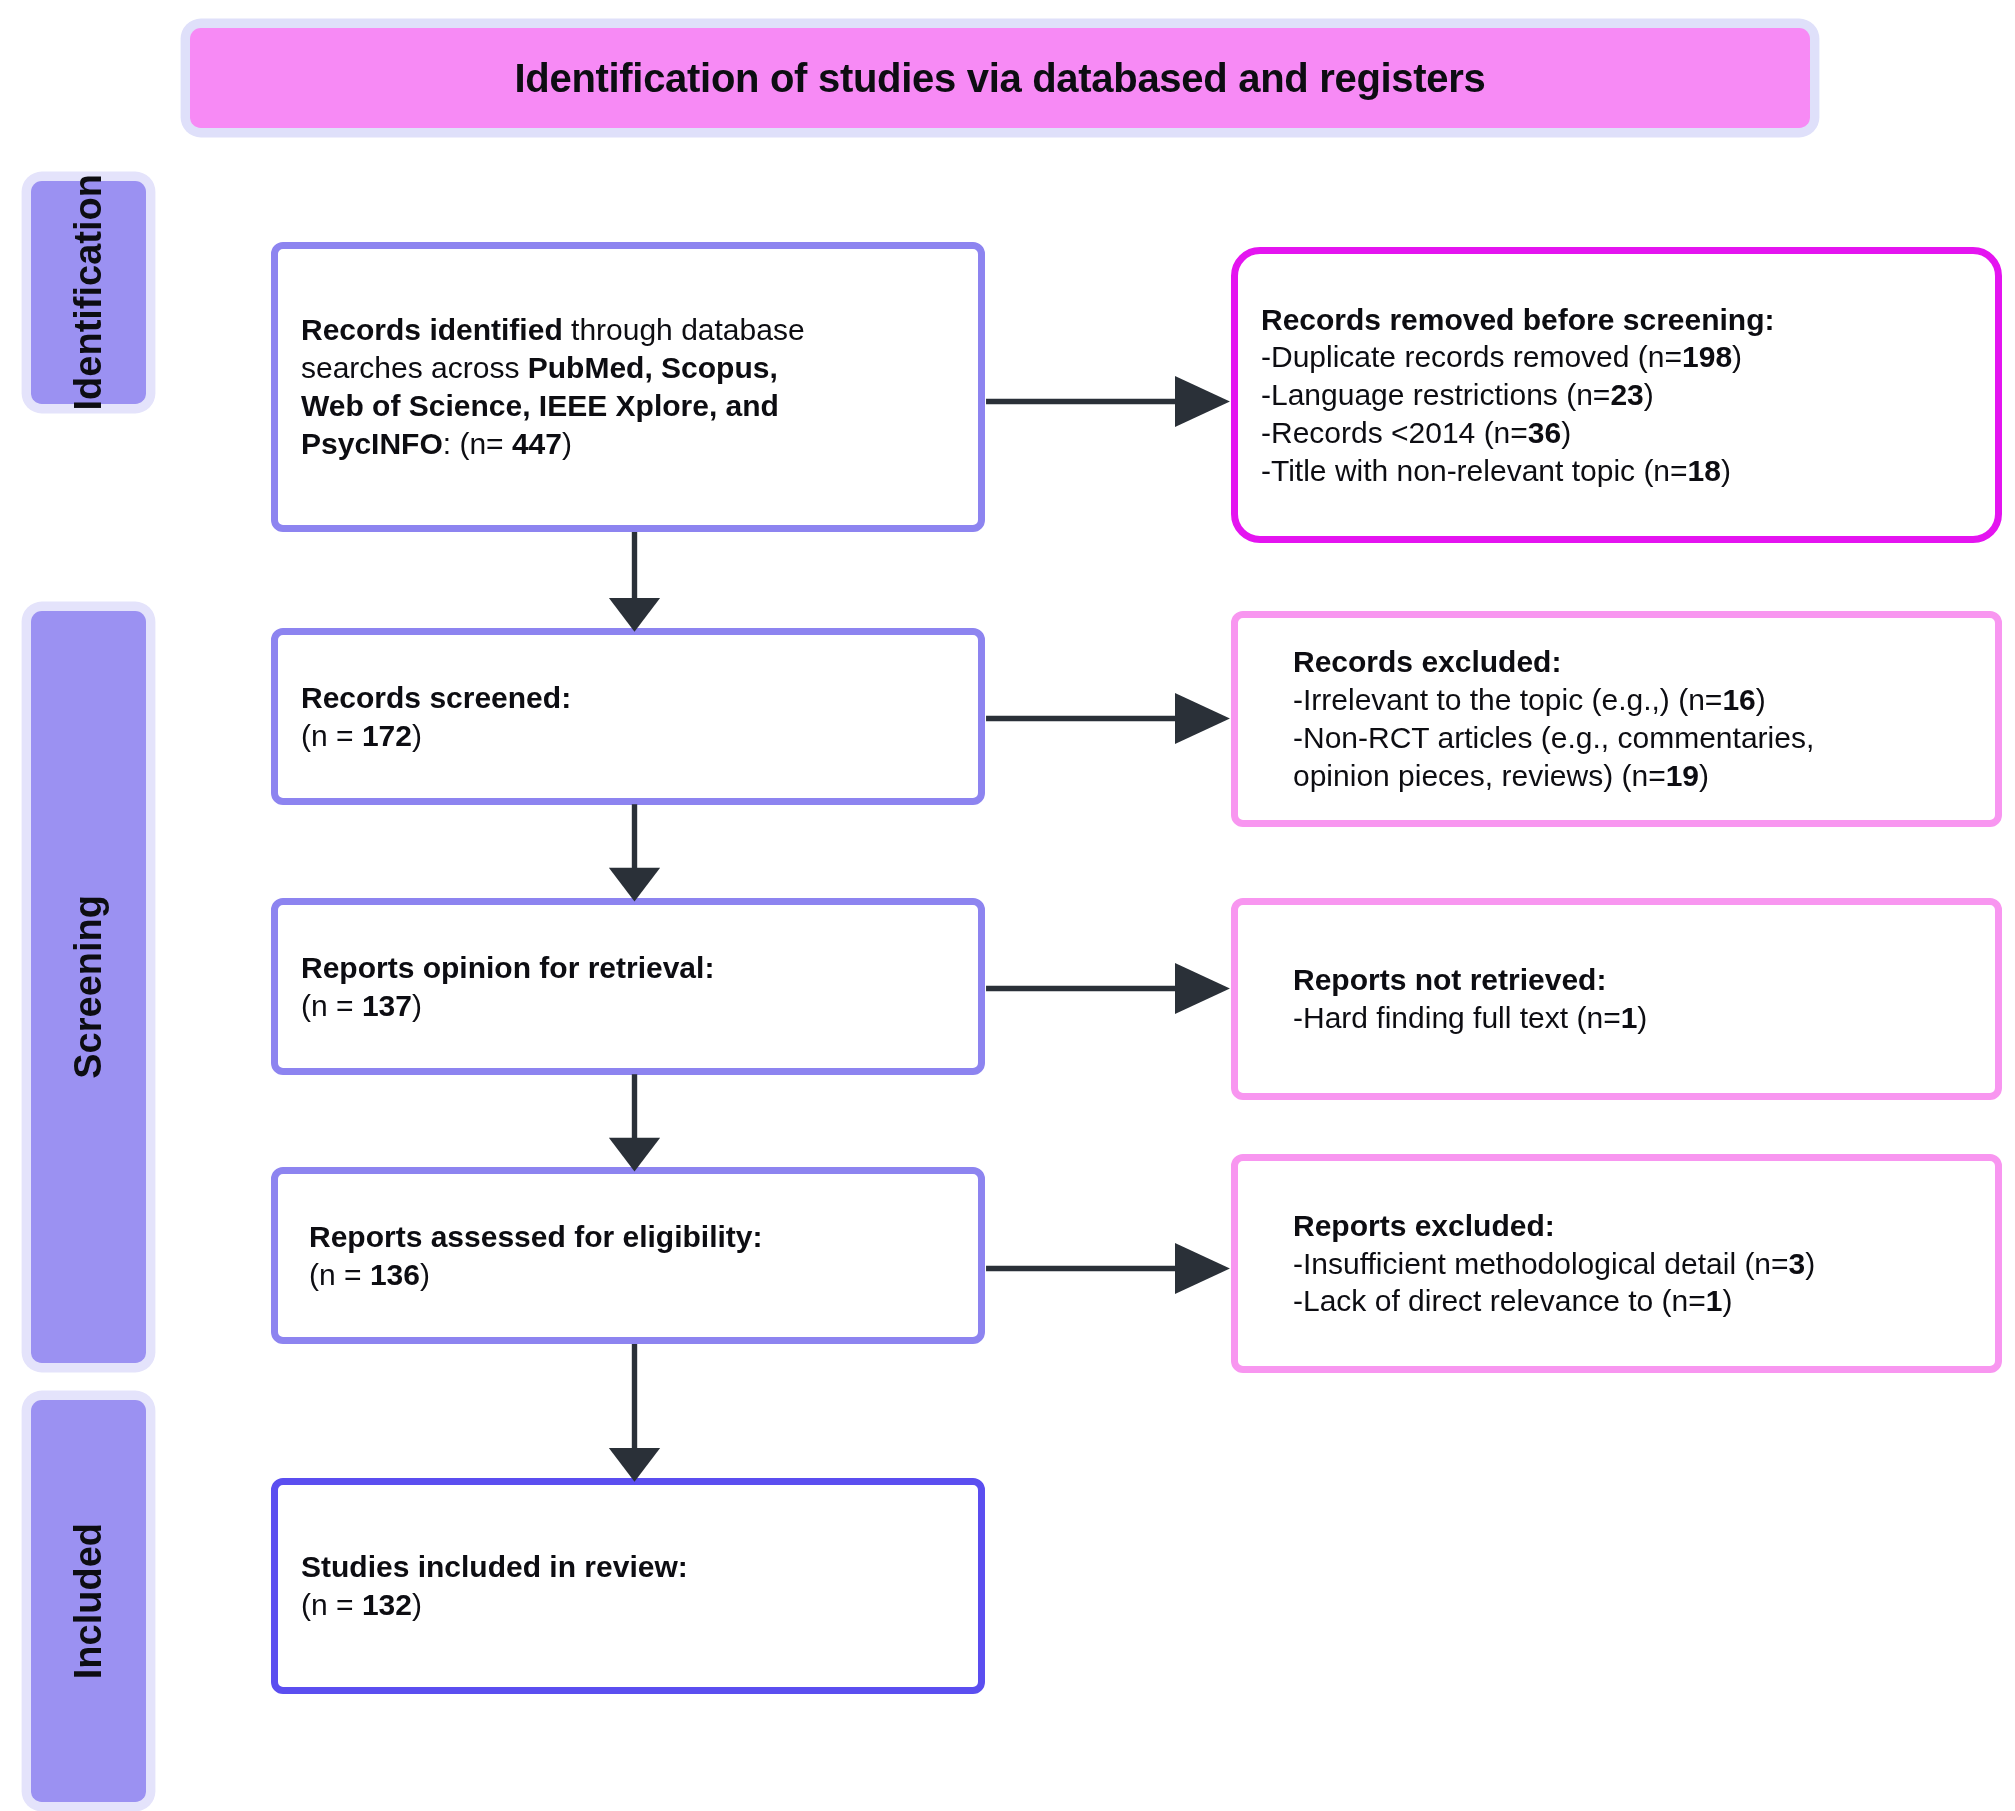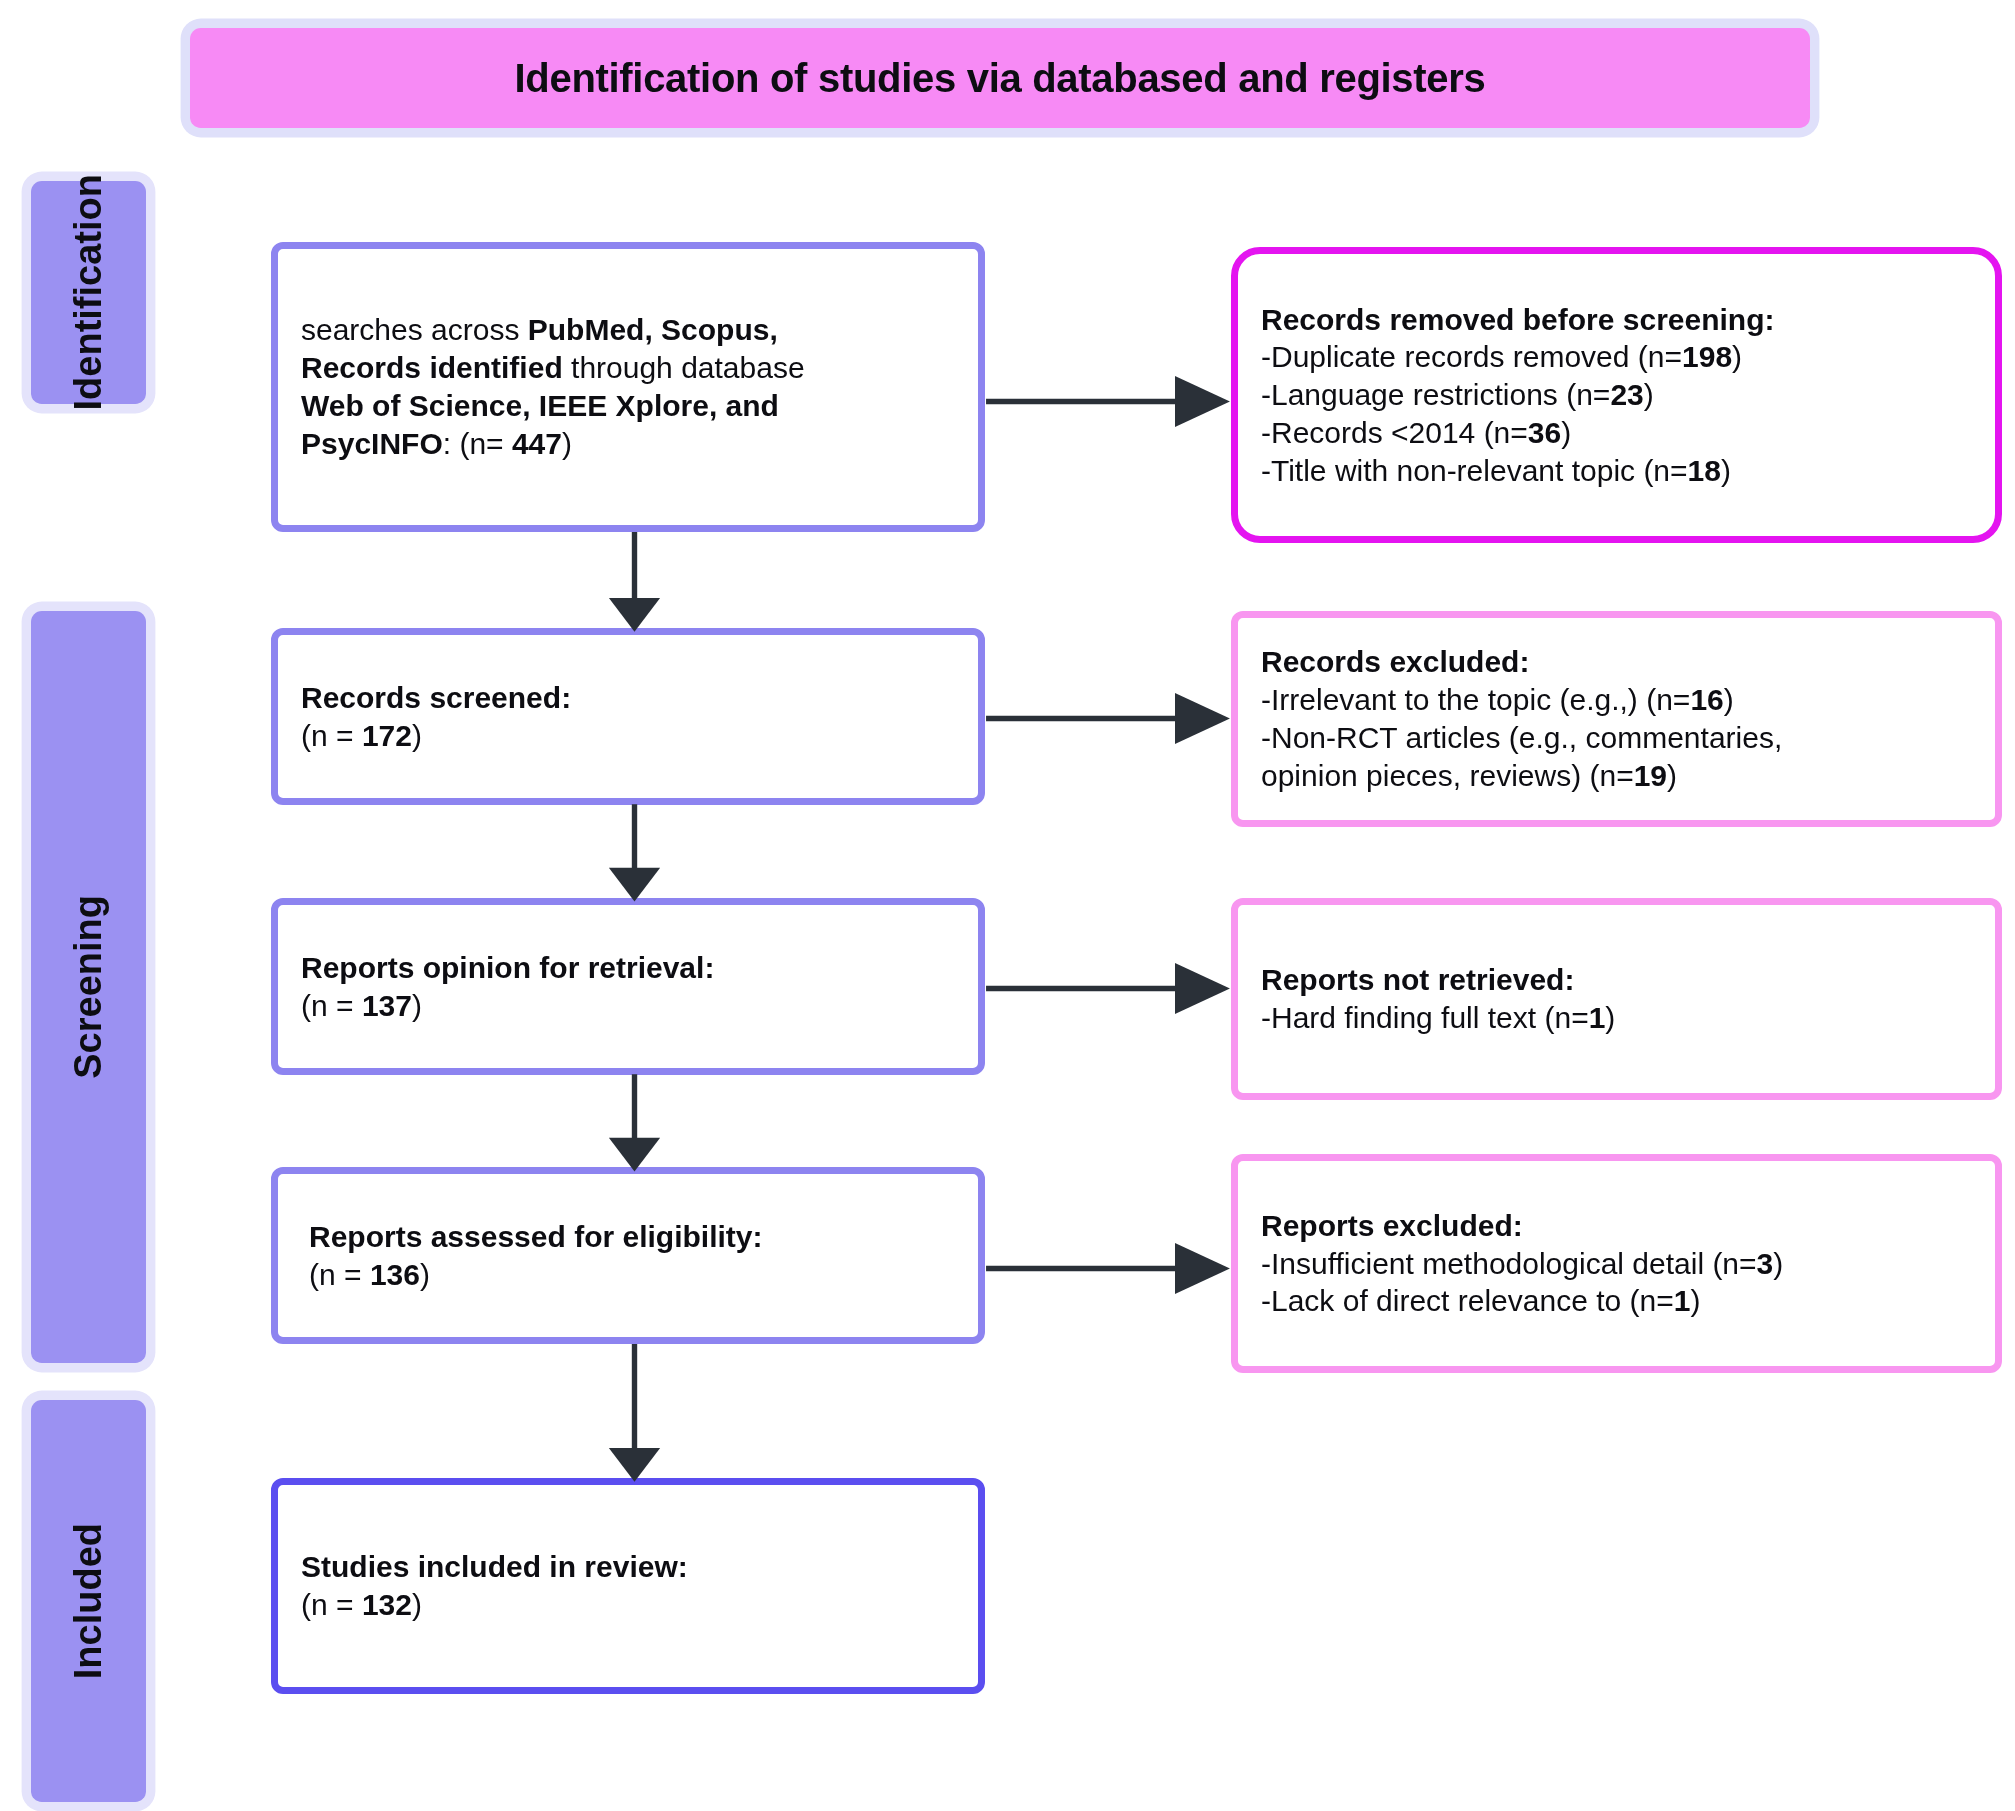--- a/index.html
+++ b/index.html
@@ -85,21 +85,21 @@
     font-size: 30px;
     line-height: 1.26;
     color: #0d0d12;
   }
   .fbox p.head { font-weight: bold; }
   .fbox b { font-weight: bold; }
 
   .border-violet      { border: 7.4px solid #8d84f0; }
   .border-violet-deep { border: 7.4px solid #5b4ef0; }
   .border-magenta     { border: 7.4px solid #e414f0; }
-  .border-pink        { border: 7.4px solid #f896f0; }
+  .border-pink        { border: 7.4px solid #f896f0; padding-left: 32px; }
 
   
   #box-identified   { left: 271px;  top: 242px;  width: 714px; height: 290px; }
   #box-screened     { left: 271px;  top: 628px;  width: 714px; height: 177px; }
   #box-sought       { left: 271px;  top: 898px; width: 714px; height: 177px; }
   #box-assessed     { left: 271px;  top: 1167px; width: 714px; height: 177px; padding-left: 8px; }
   #box-included     { left: 271px;  top: 1478px; width: 714px; height: 216px; }
 
   
   #box-removed      { left: 1231px; top: 247px;  width: 771px; height: 296px; border-radius: 29px; }
@@ -125,22 +125,22 @@
   </div>
   <div class="stage-band" id="band-screening">
     <span class="band-text">Screening</span>
   </div>
   <div class="stage-band" id="band-included">
     <span class="band-text">Included</span>
   </div>
 
   <div class="fbox border-violet" id="box-identified">
     <div class="fbox-inner">
+      <p><b>Records identified</b><span> through database</span></p>
       <p><span>searches across </span><b>PubMed, Scopus,</b></p>
-      <p><b>Records identified</b><span> through database</span></p>
       <p><b>Web of Science, IEEE Xplore, and</b></p>
       <p><b>PsycINFO</b><span>: (n= </span><b>447</b><span>)</span></p>
     </div>
   </div>
 
   <div class="fbox border-violet" id="box-screened">
     <div class="fbox-inner">
       <p class="head">Records screened:</p>
       <p><span>(n = </span><b>172</b><span>)</span></p>
     </div>

